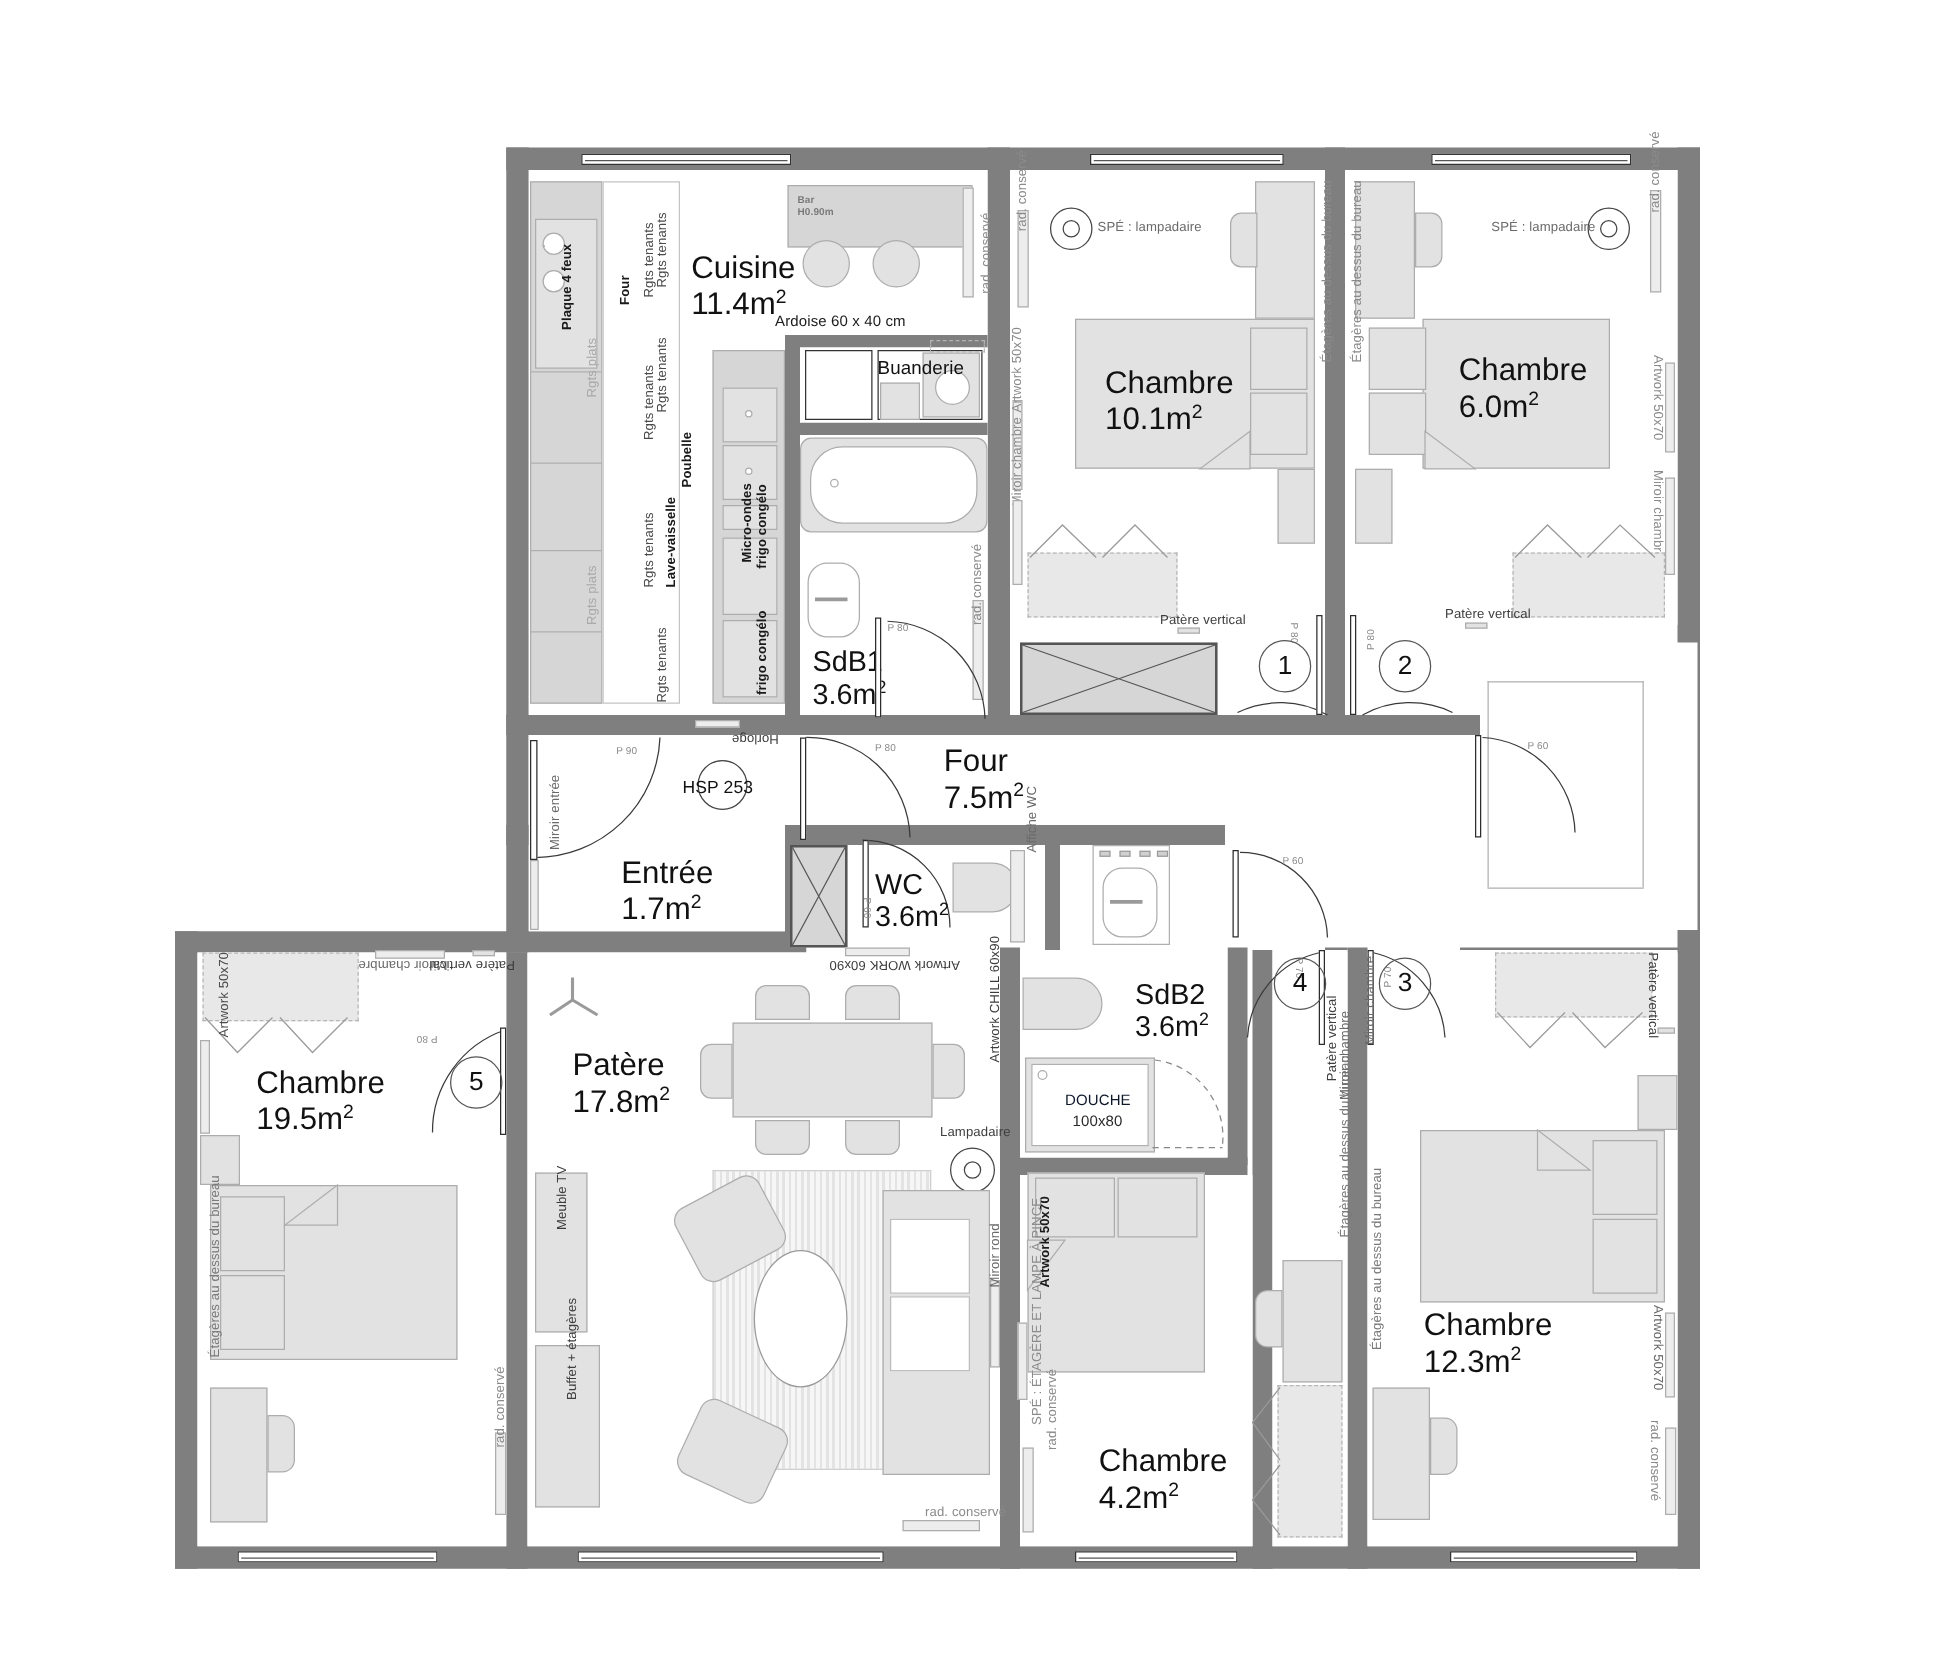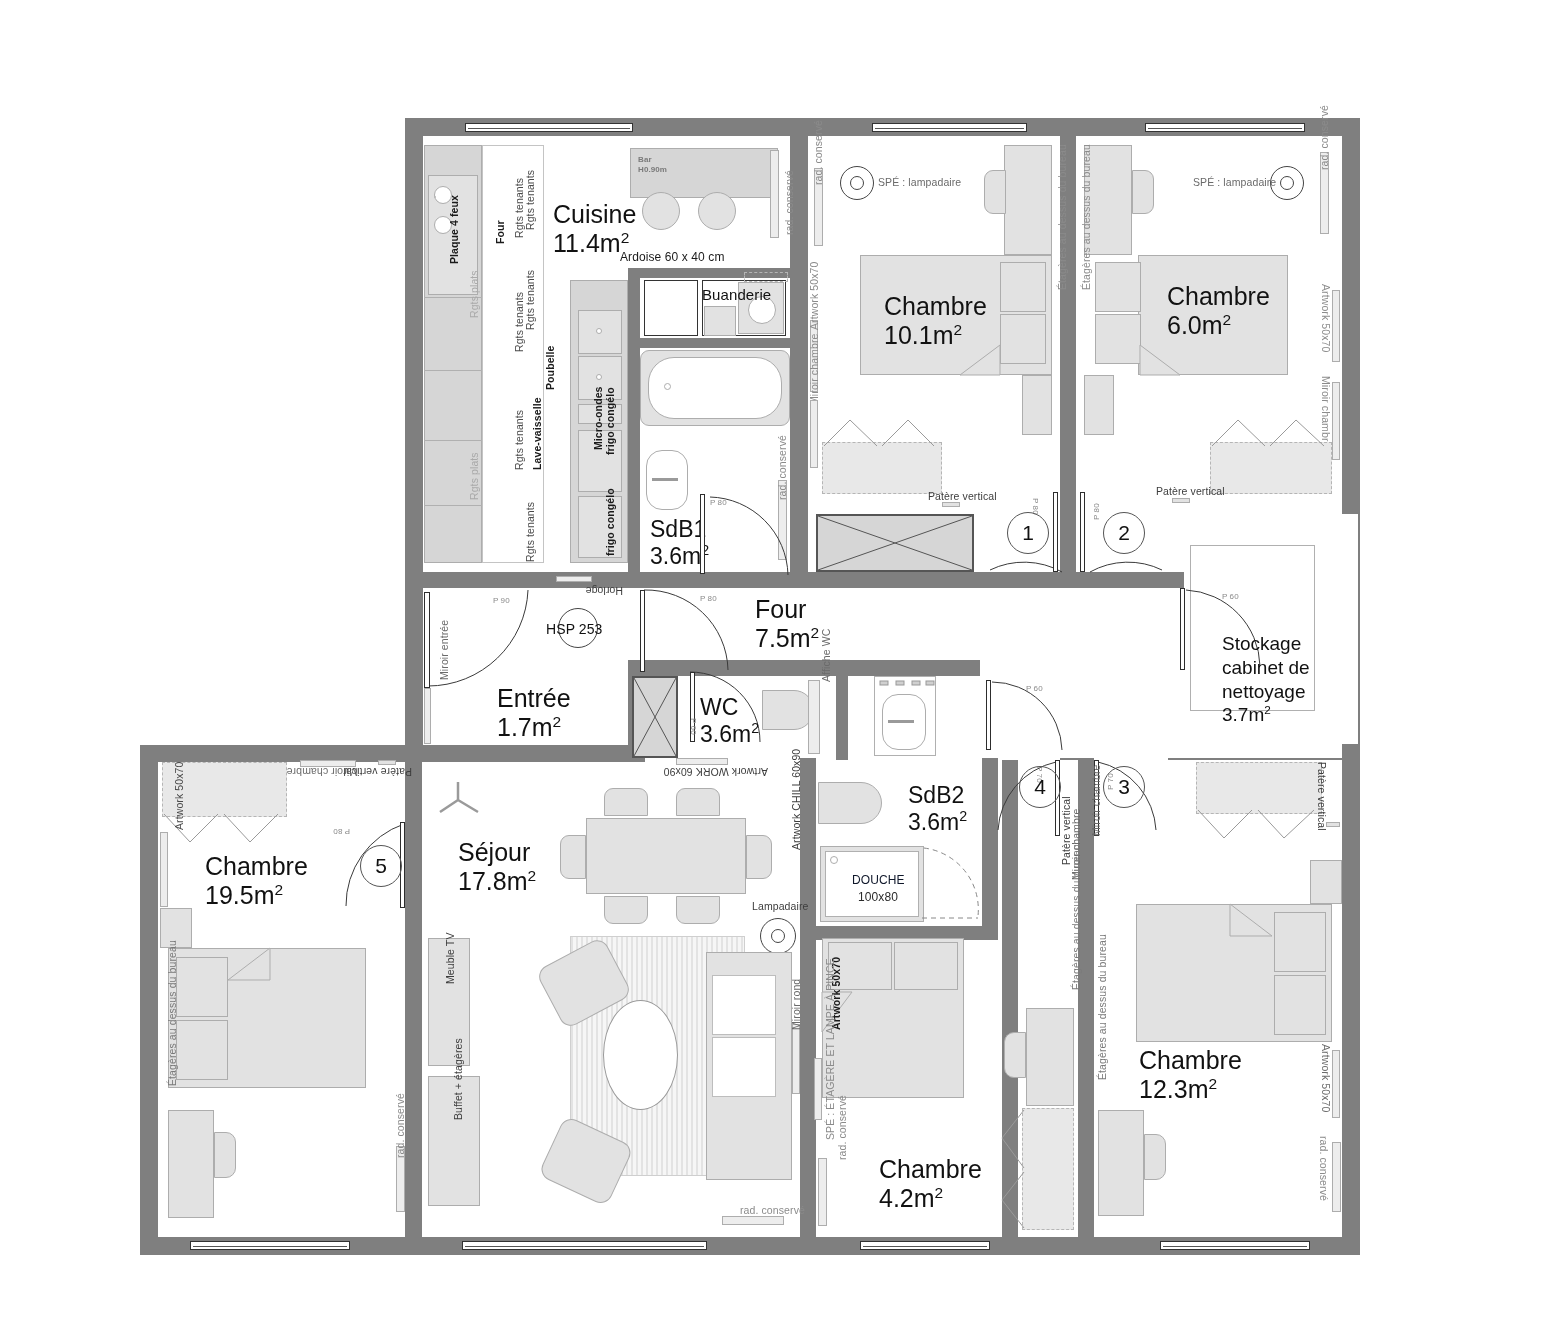--- a/index.html
+++ b/index.html
@@ -275,24 +275,20 @@
 
   <div class="thinline" style="left:1190px;top:545px;width:125px;height:1px;"></div>
   <div class="thinline" style="left:1190px;top:545px;width:1px;height:165px;"></div>
   <div class="thinline" style="left:1314px;top:545px;width:1px;height:165px;"></div>
   <div class="thinline" style="left:1190px;top:710px;width:125px;height:1px;"></div>
   <svg style="left:1184px;top:588px;width:80px;height:82px;">
     <path d="M2,2 A 78 78 0 0 1 76,78" fill="none" stroke="#3a3a3a" stroke-width="1"></path>
   </svg>
   <div class="doorleaf" style="left:1180px;top:588px;width:5px;height:82px;"></div>
   <div class="micro dim" style="left:1222px;top:592px;">P 60</div>
-  <div class="roomlbl small" style="left:1222px;top:632px;font-size:19px;line-height:1.25;">
-    <span style="display:inline-block;max-width:92px;white-space:normal;">Stockage cabinet de nettoyage</span><br>
-    <span>3.7m</span><sup>2</sup>
-  </div>
 
   <div class="roomlbl" style="left:755px;top:595px;">
     <span>Four</span><br>
     <span>7.5m</span><sup>2</sup>
   </div>
   <div class="micro rot180" style="left:623px;top:597px;color:#3d3d3d;">Horloge</div>
   <div class="furn lt" style="left:556px;top:576px;width:36px;height:6px;"></div>
 
   <div class="roomlbl" style="left:497px;top:684px;">
     <span>Entrée</span><br>
@@ -375,21 +371,21 @@
   </svg>
   <div class="doorleaf" style="left:1094px;top:760px;width:5px;height:76px;"></div>
   <div class="micro dim" style="left:1106px;top:790px;transform:rotate(-90deg);transform-origin:0 0;">P 70</div>
   <div class="dnum" style="left:1103px;top:766px;">3</div>
 
   <div class="micro rot90" style="left:1070px;top:880px;color:#6a6a6a;">Miroir chambre</div>
   <div class="micro rot90" style="left:1060px;top:865px;color:#3d3d3d;">Patère vertical</div>
   <div class="micro rot90" style="left:1090px;top:836px;color:#6a6a6a;">Miroir chambre</div>
 
   <div class="roomlbl" style="left:458px;top:838px;">
-    <span>Séjour</span><br>
+    <span>Patère</span><br>
     <span>17.8m</span><sup>2</sup>
   </div>
   <svg style="left:436px;top:778px;width:46px;height:46px;">
     <path d="M22,4 L22,22 M22,22 L4,34 M22,22 L42,34" stroke="#9a9a9a" stroke-width="2.5" fill="none"></path>
   </svg>
   <div class="micro rot180" style="left:768px;top:778px;color:#3d3d3d;">Artwork WORK 60x90</div>
   <div class="furn lt" style="left:676px;top:758px;width:52px;height:7px;"></div>
 
   <div class="furn" style="left:586px;top:818px;width:160px;height:76px;"></div>
   <div class="furn" style="left:604px;top:788px;width:44px;height:28px;border-radius:9px 9px 0 0;"></div>

